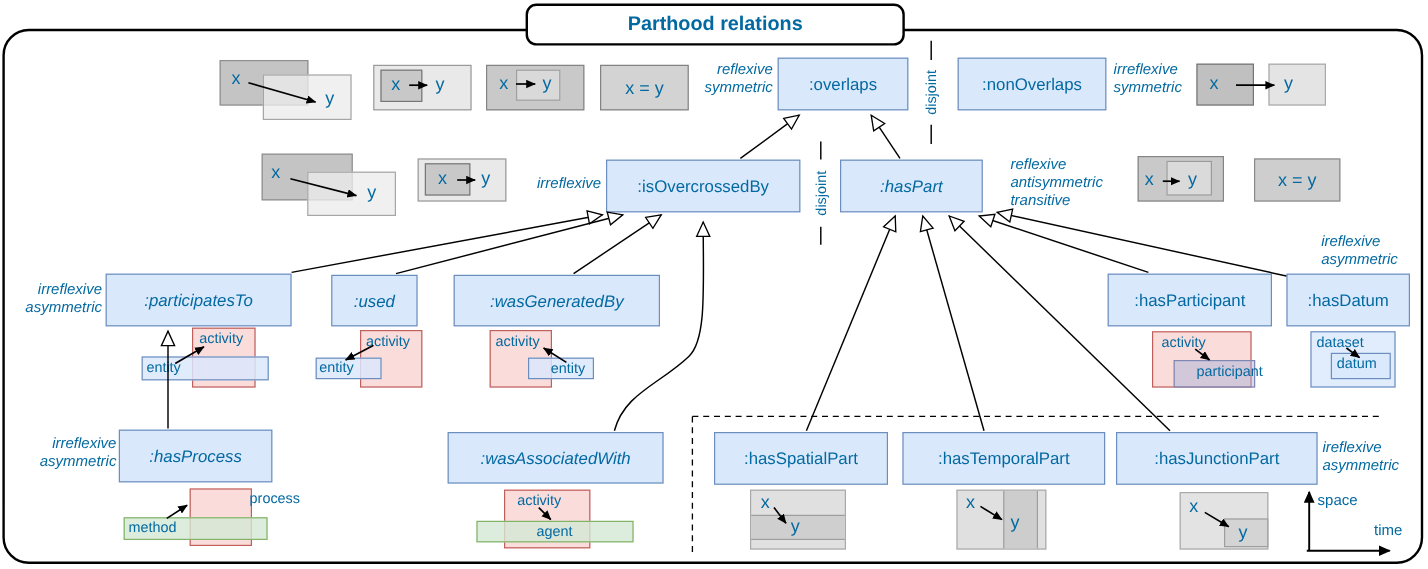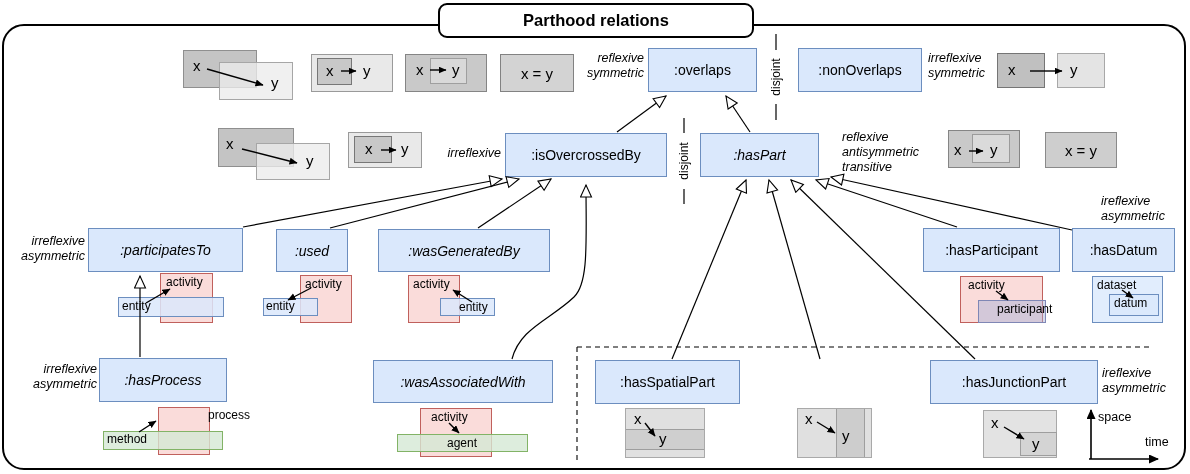--- a/index.html
+++ b/index.html
@@ -1,17 +1,17 @@
 <!DOCTYPE html>
 <html><head>
 <meta charset="utf-8">
 <style>
   html,body{margin:0;padding:0;background:#fff;}
   .stage{position:relative;width:1190px;height:474px;background:#fff;
-         font-family:"Liberation Sans","DejaVu Sans",sans-serif;color:#000000;overflow:hidden;}
+         font-family:"Liberation Sans","DejaVu Sans",sans-serif;color:#0369a1;overflow:hidden;}
   .rel{position:absolute;background:#dae8fc;border:1px solid #6c8ebf;
        display:flex;align-items:center;justify-content:center;font-size:14px;box-sizing:border-box;}
   .it{font-style:italic;}
   .ann{position:absolute;font-style:italic;font-size:12.5px;line-height:1.18;white-space:pre-line;}
   .r{text-align:right;}
   .lbl{position:absolute;font-size:12px;line-height:1.1;}
   .xy{position:absolute;font-size:15px;line-height:1.1;}
   .xyc{position:absolute;font-size:15px;display:flex;align-items:center;justify-content:center;box-sizing:border-box;}
   .gbox{position:absolute;box-sizing:border-box;}
   .rot{position:absolute;width:52px;height:14px;font-size:12px;text-align:center;
@@ -134,20 +134,21 @@
   <div class="gbox" style="left:103px;top:431px;width:120px;height:19px;background:rgba(213,232,212,0.8);border:1px solid #82b366;"></div>
   <div class="lbl" style="left:162px;top:409px;margin-left:46px;">process</div>
   <div class="lbl" style="left:107px;top:433px;">method</div>
 
   <div class="gbox" style="left:420px;top:408px;width:72px;height:49px;background:rgba(248,206,204,0.72);border:1px solid #c0605c;"></div>
   <div class="gbox" style="left:397px;top:434px;width:131px;height:18px;background:rgba(213,232,212,0.8);border:1px solid #82b366;"></div>
   <div class="lbl" style="left:431px;top:411px;">activity</div>
   <div class="lbl" style="left:447px;top:437px;">agent</div>
 
   <div class="rel" style="left:595px;top:360px;width:145px;height:44px;">:hasSpatialPart</div>
+  <div class="rel" style="left:752px;top:360px;width:169px;height:44px;">:hasTemporalPart</div>
   <div class="rel" style="left:930px;top:360px;width:168px;height:44px;">:hasJunctionPart</div>
   <div class="ann" style="left:1102px;top:366px;width:78px;">ireflexive
 asymmetric</div>
 
   <div class="gbox" style="left:625px;top:408px;width:80px;height:50px;background:#e0e0e0;border:1px solid #a9a9a9;"></div>
   <div class="gbox" style="left:626px;top:429px;width:78px;height:21px;background:#cfcfcf;border-top:1px solid #9e9e9e;border-bottom:1px solid #9e9e9e;"></div>
   <div class="xy" style="left:634px;top:411px;">x</div>
   <div class="xy" style="left:659px;top:431px;">y</div>
 
   <div class="gbox" style="left:797px;top:408px;width:75px;height:50px;background:#e0e0e0;border:1px solid #a9a9a9;"></div>

